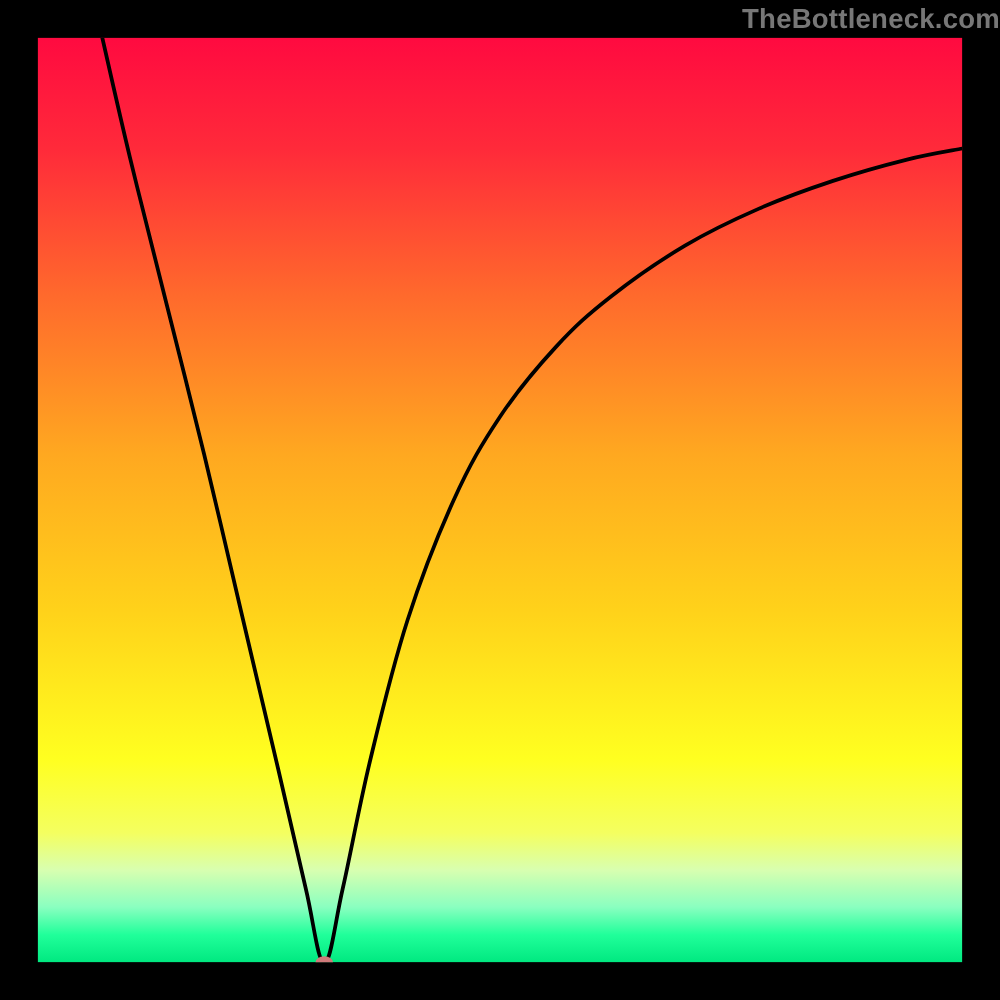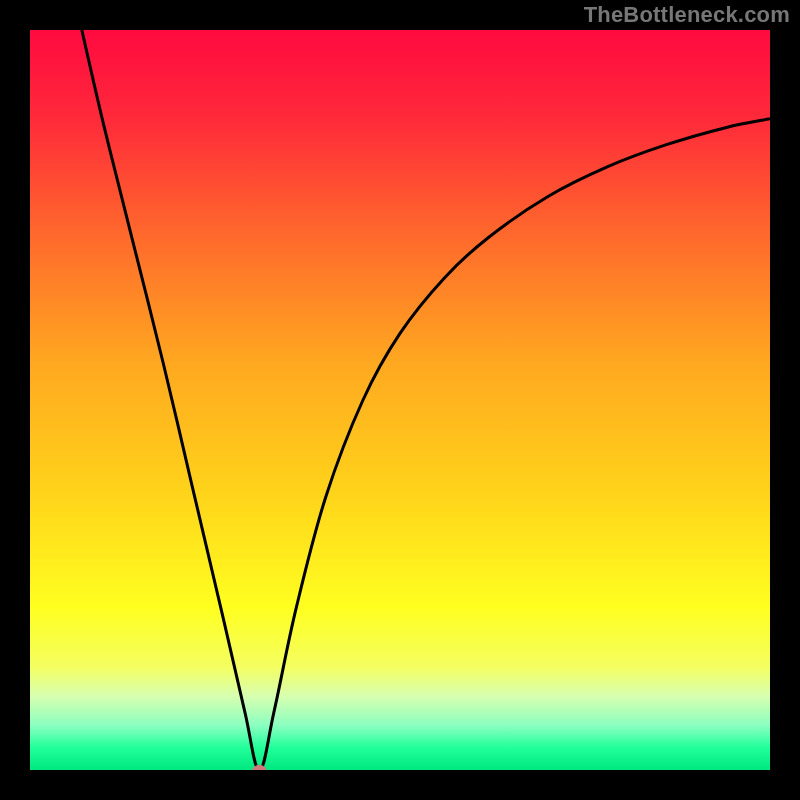--- a/index.html
+++ b/index.html
@@ -13,21 +13,21 @@
   }
   .frame {
     position: relative;
     width: 800px;
     height: 800px;
     background: #000;
   }
   .watermark {
     position: absolute;
     top: 2px;
-    right: 10px;
+    right: 0;
     color: #777;
     font-size: 22px;
     font-weight: 600;
     letter-spacing: 0.2px;
     z-index: 10;
     user-select: none;
   }
   .plot-area {
     position: absolute;
     left: 30px;

